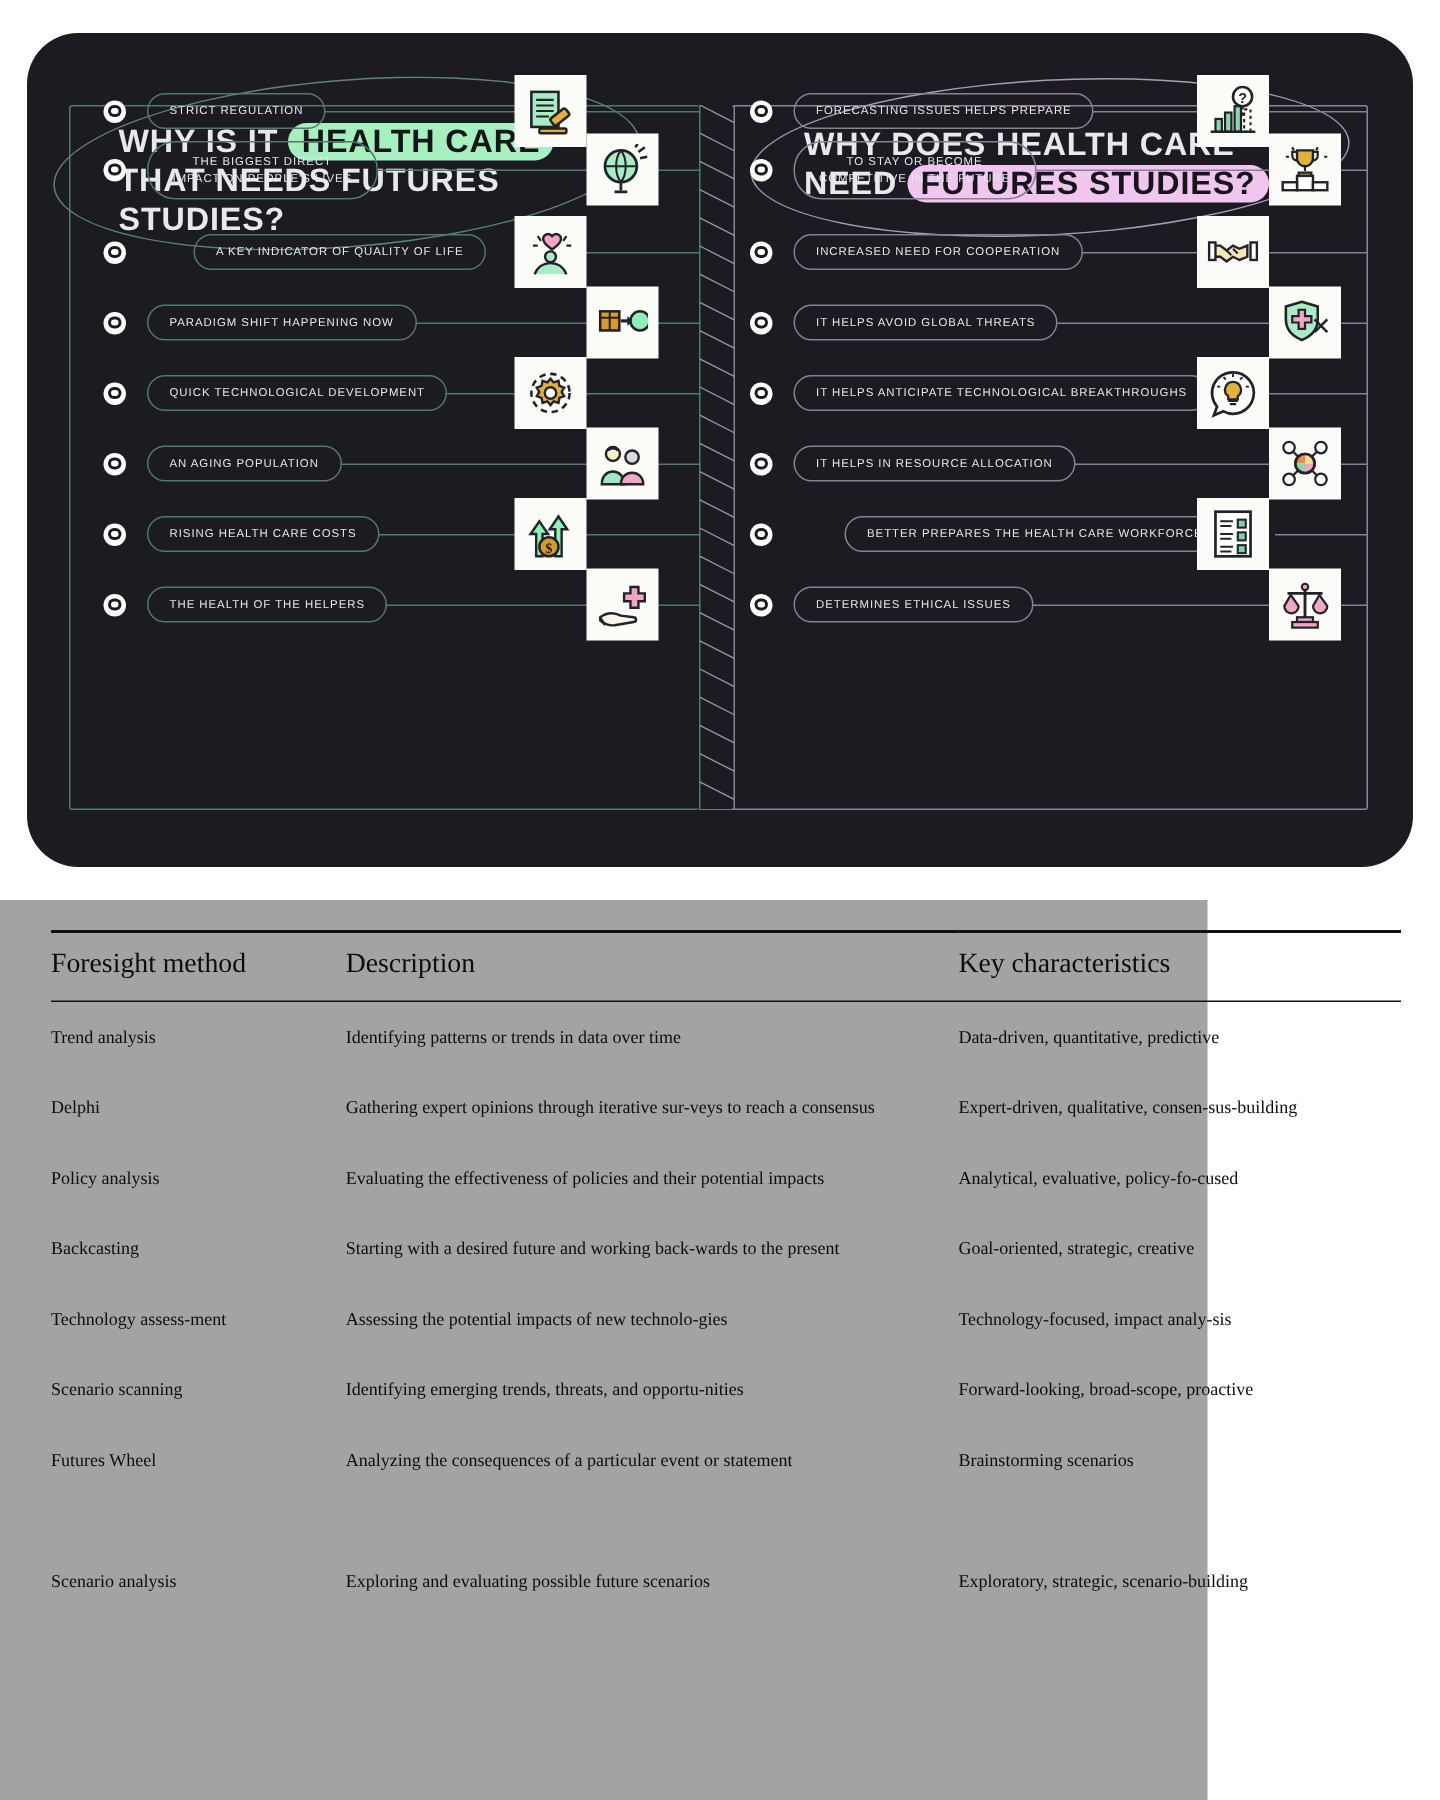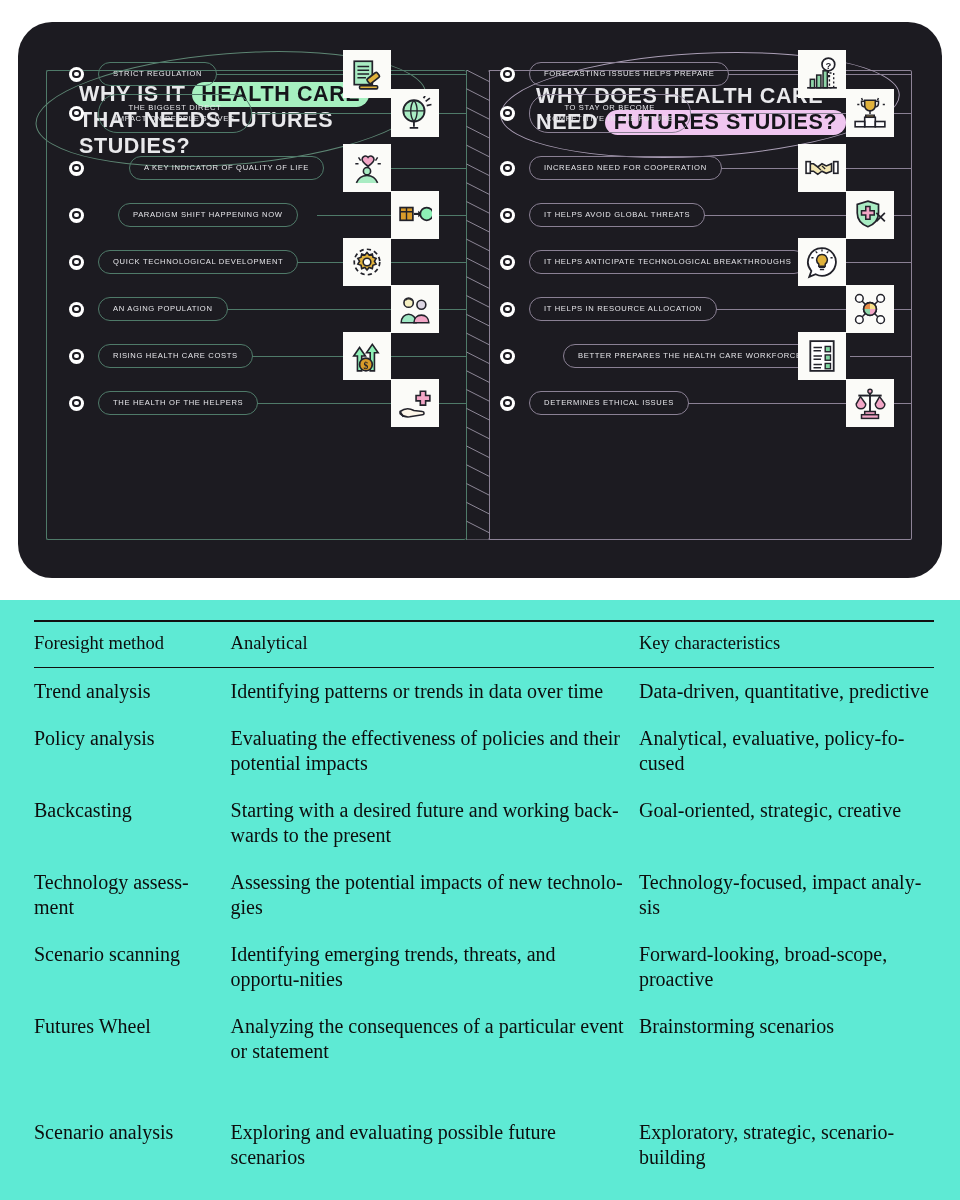--- a/index.html
+++ b/index.html
@@ -137,22 +137,22 @@
   #ladder {
     position: absolute;
     left: 448px; top: 48px;
     width: 24px; height: 470px;
   }
 
   
   #table-wrap {
     position: absolute;
     left: 0; top: 600px;
-    width: 960px; height: 600px;
-    background: #5eead4;
+    width: 805px; height: 600px;
+    background: #a3a3a3;
   }
   table.ftable {
     position: absolute;
     left: 34px; top: 20px;
     width: 900px;
     border-collapse: collapse;
     font-family: "Liberation Serif", serif;
     color: #0d0d0d;
   }
   table.ftable th, table.ftable td {
@@ -160,21 +160,21 @@
     vertical-align: top;
     font-weight: normal;
     padding: 0;
   }
   table.ftable th {
     font-size: 18.5px;
     line-height: 24px;
     padding: 9px 0 12px 0;
   }
   table.ftable td {
-    font-size: 20px;
+    font-size: 12px;
     line-height: 25px;
     padding: 11px 0 11px 0;
   }
   .col-a { width: 197px; padding-right: 12px !important; }
   .col-b { width: 410px; padding-right: 14px !important; }
   .col-c { width: 296px; }
   .rule-top    { border-top: 2.2px solid #111; }
   .rule-mid    { border-top: 1.2px solid #111; }
   .spacer-row td { height: 34px; padding: 0 !important; }
 </style>
@@ -233,21 +233,21 @@
         <div class="icon-tile" style="left: 296px; top: 73px;">
           <svg viewBox="0 0 32 32">
             <path d="M17 6c2-2.6 5.6-1 5.6 1.8 0 3-4 5.3-5.6 6.6-1.6-1.3-5.6-3.6-5.6-6.6C11.4 5 15 3.4 17 6z" fill="#f2a6c6" stroke="#22222a" stroke-width="1.5"></path>
      <g stroke="#22222a" stroke-width="1.4">
               <path d="M8 6l2 3M26 6l-2 3M5 12h3M26 12h3"></path>
             </g>
      <circle cx="16" cy="19" r="3.4" fill="#a9ecc3" stroke="#22222a" stroke-width="1.5"></circle>
      <path d="M6 30c2-5 6-7 10-7s8 2 10 7" fill="#a9ecc3" stroke="#22222a" stroke-width="1.5"></path>
           </svg>
         </div>
-        <div class="row" style="top: 127px; gap: 20px;">
+        <div class="row" style="top: 127px;">
           <div class="bullet"></div>
           <div class="pill">PARADIGM SHIFT HAPPENING NOW</div>
           <div class="connector"></div>
         </div>
         <div class="icon-tile" style="left: 344px; top: 120px;">
           <svg viewBox="0 0 32 32">
             <rect x="2" y="9" width="12" height="12" fill="#d89b2a" stroke="#22222a" stroke-width="1.6"></rect>
      <path d="M2 13h12M8 9v12" stroke="#22222a" stroke-width="1.3"></path>
      <path d="M15 15h6" stroke="#22222a" stroke-width="2"></path>
             <path d="M19 12l4 3-4 3z" fill="#22222a"></path>
@@ -492,31 +492,36 @@
         </div>
       </div>
   </div>
 </div>
 
 <div id="table-wrap">
   <table class="ftable">
     <thead>
       <tr>
         <th class="col-a rule-top">Foresight method</th>
-        <th class="col-b rule-top">Analytical</th>
+        <th class="col-b rule-top">Description</th>
         <th class="col-c rule-top">Key characteristics</th>
       </tr>
     </thead>
     <tbody id="table-body">
         <tr>
           <td class="col-a rule-mid">Trend analysis</td>
           <td class="col-b rule-mid">Identifying patterns or trends in data over time</td>
           <td class="col-c rule-mid">Data-driven, quantitative, predictive</td>
         </tr>
         <tr>
+          <td class="col-a">Delphi</td>
+          <td class="col-b">Gathering expert opinions through iterative sur-veys to reach a consensus</td>
+          <td class="col-c">Expert-driven, qualitative, consen-sus-building</td>
+        </tr>
+        <tr>
           <td class="col-a">Policy analysis</td>
           <td class="col-b">Evaluating the effectiveness of policies and their potential impacts</td>
           <td class="col-c">Analytical, evaluative, policy-fo-cused</td>
         </tr>
         <tr>
           <td class="col-a">Backcasting</td>
           <td class="col-b">Starting with a desired future and working back-wards to the present</td>
           <td class="col-c">Goal-oriented, strategic, creative</td>
         </tr>
         <tr>

